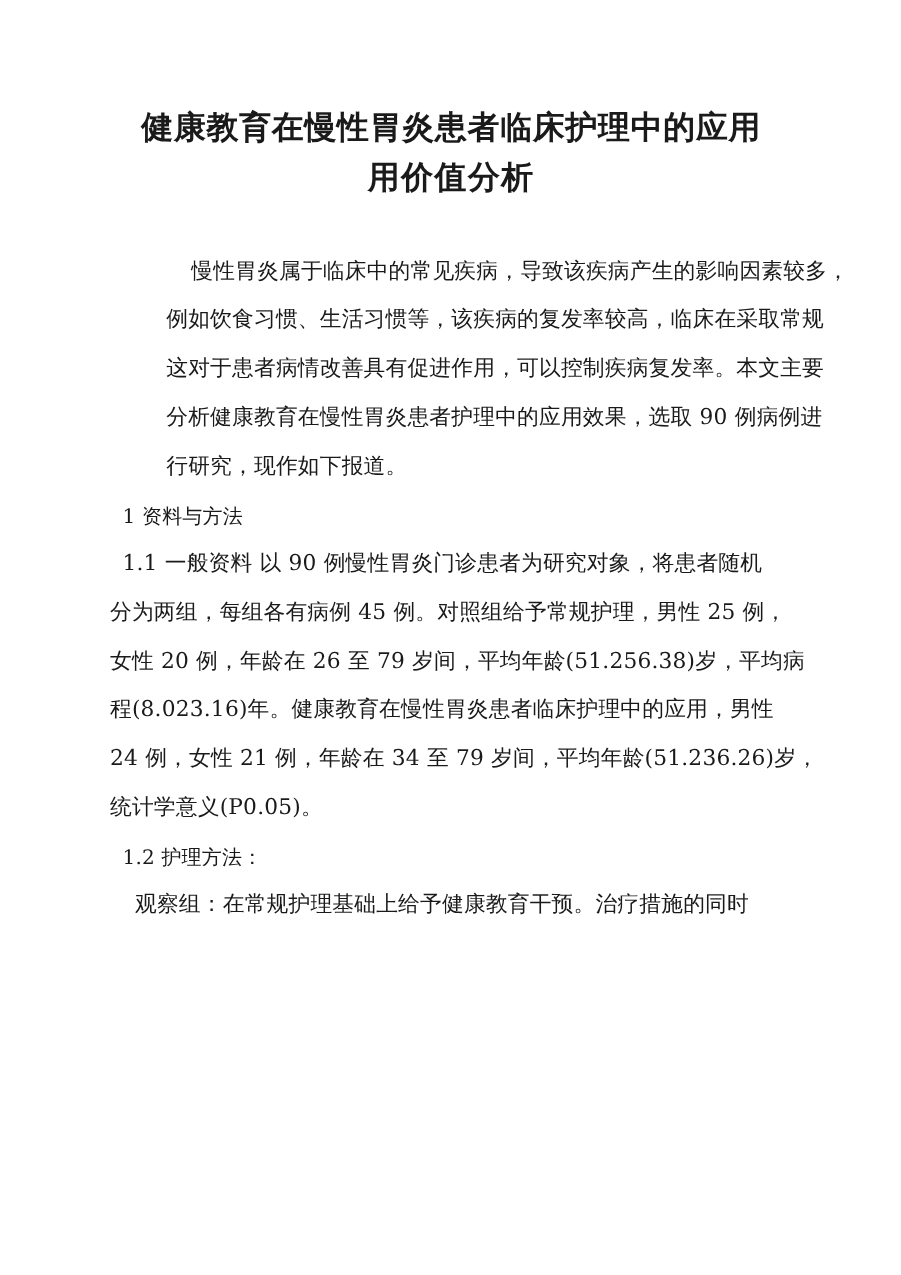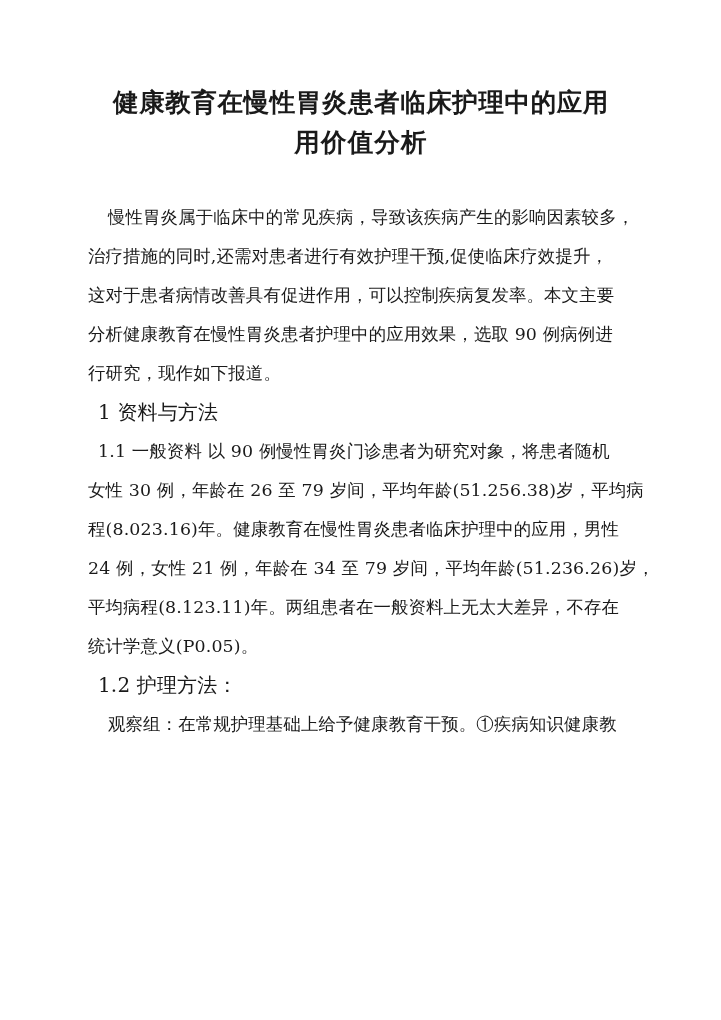--- a/index.html
+++ b/index.html
@@ -64,70 +64,70 @@
   }
   .para .ln.indent-1 {
     padding-left: 20px;
   }
   .para .ln.indent-half {
     padding-left: 10px;
   }
 
   .heading-line {
     margin: 0;
-    font-size: 20px;
+    font-size: 16px;
     line-height: 39px;
     white-space: nowrap;
     padding-left: 10px;
     letter-spacing: 0.15px;
   }
 
-  .spacer-first { margin-top: 36px; }
+  .spacer-first { margin-top: 36px; margin-left: 45px; }
 </style>
 </head>
 <body>
 
 <div class="page">
   <div class="content">
 
     <h1 class="doc-title">
       <span class="tline tline-1">健康教育在慢性胃炎患者临床护理中的应用</span>
       <span class="tline tline-2">用价值分析</span>
     </h1>
 
     <div class="body-block spacer-first">
       <p class="para">
         <span class="ln indent-1">慢性胃炎属于临床中的常见疾病，导致该疾病产生的影响因素较多，</span>
-        <span class="ln">治疗措施的同时,还需对患者进行有效护理干预,促使临床疗效提升，</span>
+        <span class="ln">例如饮食习惯、生活习惯等，该疾病的复发率较高，临床在采取常规</span>
         <span class="ln">这对于患者病情改善具有促进作用，可以控制疾病复发率。本文主要</span>
         <span class="ln">分析健康教育在慢性胃炎患者护理中的应用效果，选取 90 例病例进</span>
         <span class="ln">行研究，现作如下报道。</span>
       </p>
     </div>
 
     <div class="body-block">
       <p class="heading-line">1 资料与方法</p>
     </div>
 
     <div class="body-block">
       <p class="para">
         <span class="ln indent-half">1.1 一般资料 以 90 例慢性胃炎门诊患者为研究对象，将患者随机</span>
-        <span class="ln">女性 30 例，年龄在 26 至 79 岁间，平均年龄(51.256.38)岁，平均病</span>
+        <span class="ln">分为两组，每组各有病例 45 例。对照组给予常规护理，男性 25 例，</span>
+        <span class="ln">女性 20 例，年龄在 26 至 79 岁间，平均年龄(51.256.38)岁，平均病</span>
         <span class="ln">程(8.023.16)年。健康教育在慢性胃炎患者临床护理中的应用，男性</span>
         <span class="ln">24 例，女性 21 例，年龄在 34 至 79 岁间，平均年龄(51.236.26)岁，</span>
-        <span class="ln">平均病程(8.123.11)年。两组患者在一般资料上无太大差异，不存在</span>
         <span class="ln">统计学意义(P0.05)。</span>
       </p>
     </div>
 
     <div class="body-block">
       <p class="heading-line">1.2 护理方法：</p>
     </div>
 
 
     <div class="body-block">
       <p class="para">
-        <span class="ln indent-1">观察组：在常规护理基础上给予健康教育干预。①疾病知识健康教</span>
+        <span class="ln indent-1">观察组：在常规护理基础上给予健康教育干预。治疗措施的同时</span>
       </p>
     </div>
 
   </div>
 </div>
 
 </body></html>

